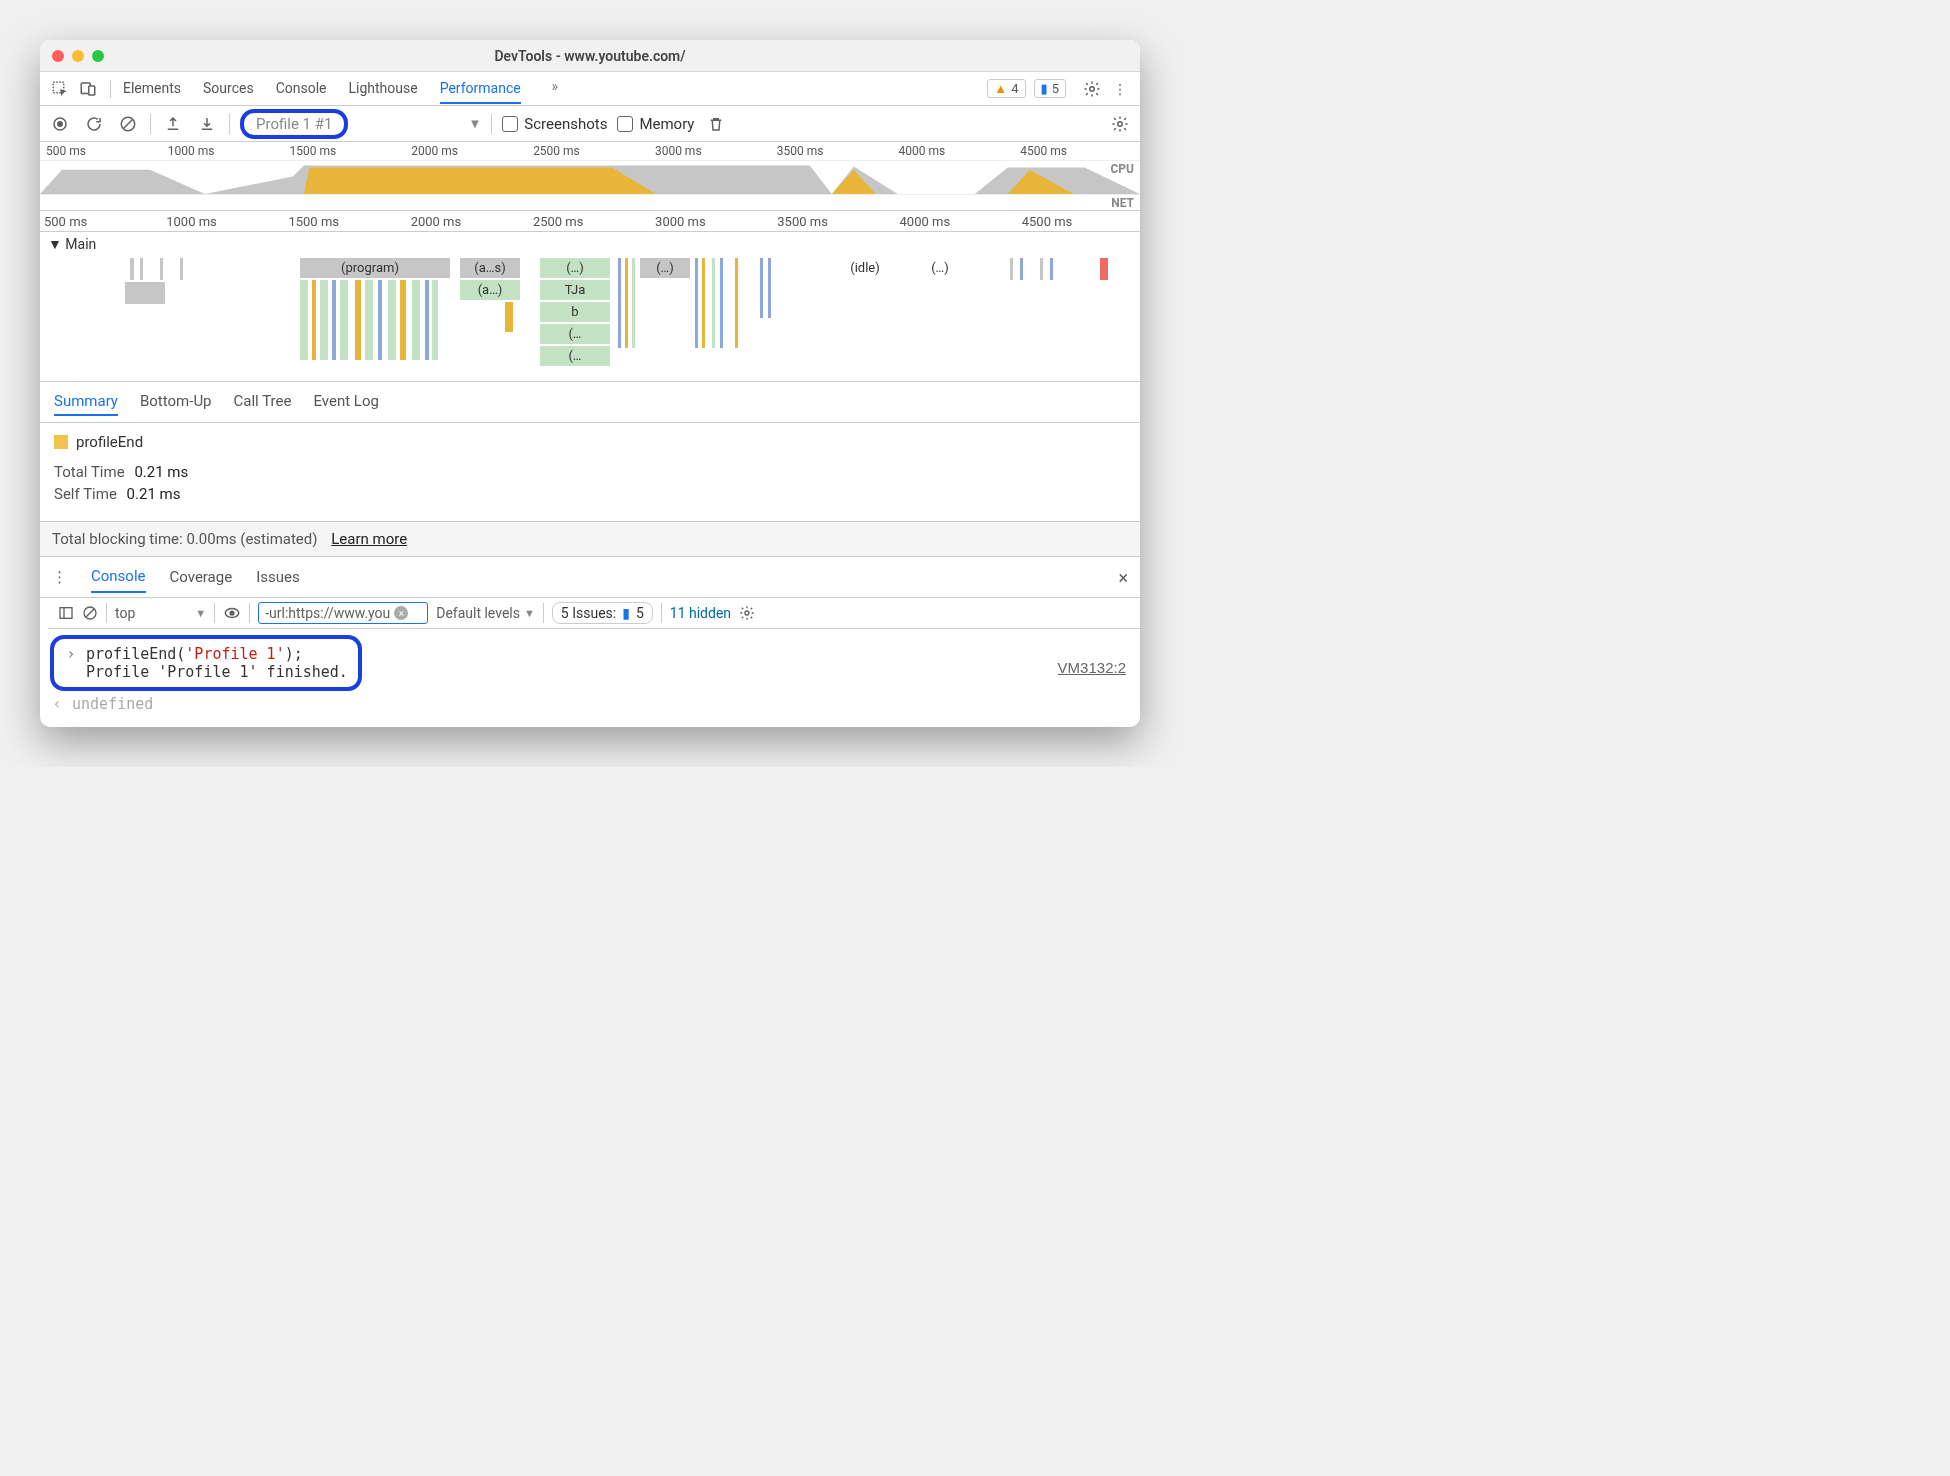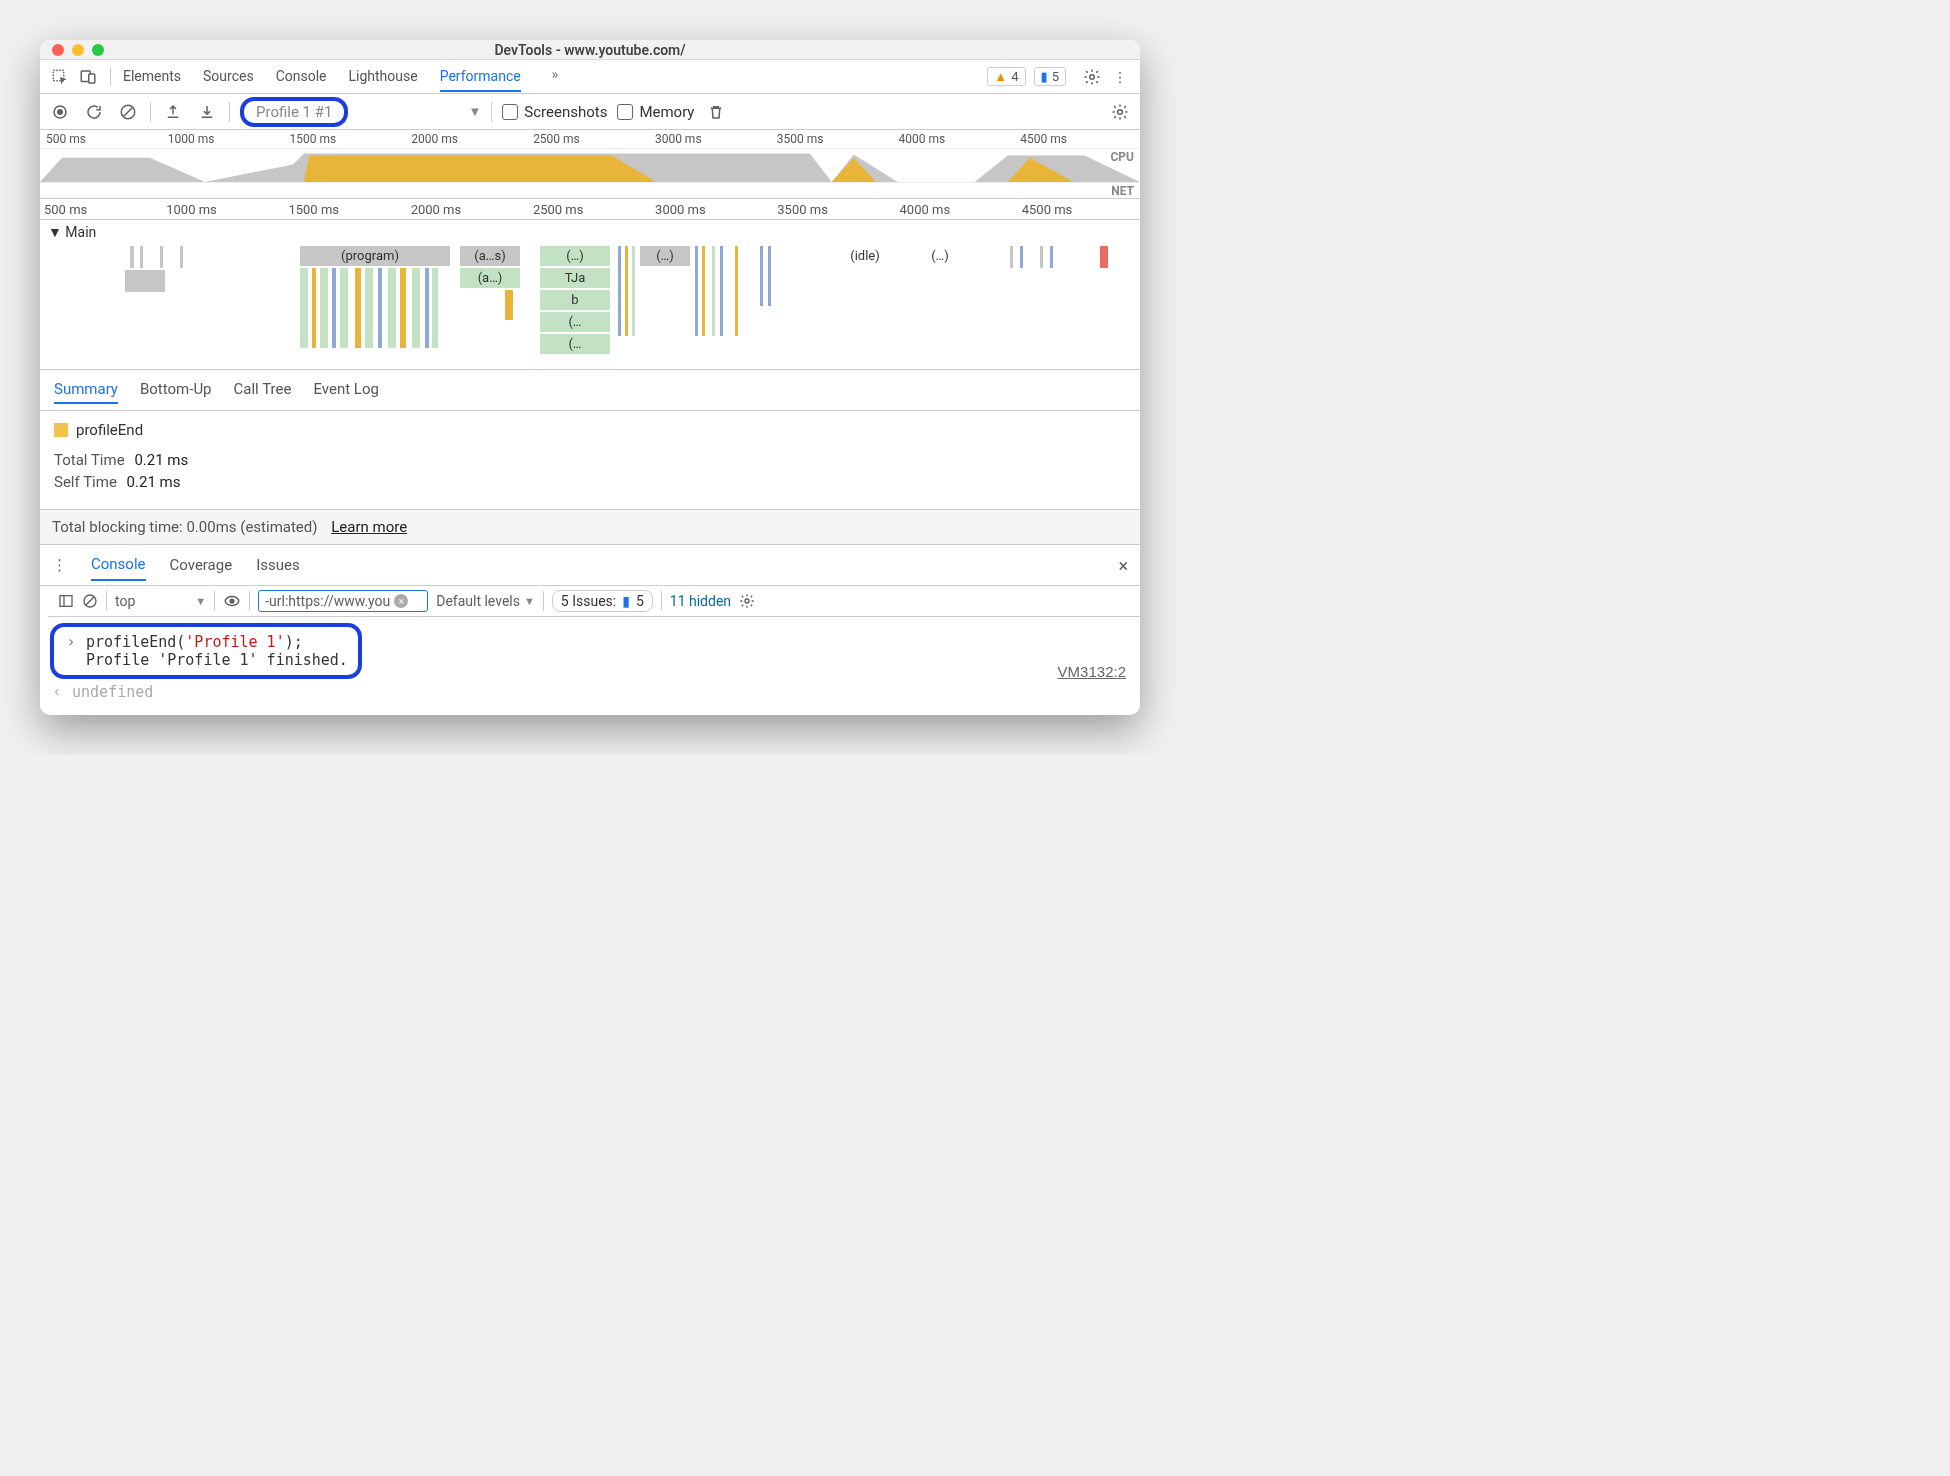--- a/index.html
+++ b/index.html
@@ -13,21 +13,21 @@
   .window {
     width: 1100px;
     background: #fff;
     border-radius: 10px;
     box-shadow: 0 15px 40px rgba(0,0,0,0.35);
     overflow: hidden;
     position: relative;
   }
   
   .titlebar {
-    height: 20px;
+    height: 32px;
     background: #f1f1f1;
     display: flex;
     align-items: center;
     position: relative;
     border-bottom: 1px solid #d8d8d8;
   }
   .traffic-lights { display: flex; gap: 8px; padding-left: 12px; }
   .tl { width: 12px; height: 12px; border-radius: 50%; }
   .tl.red { background: #ff5f57; }
   .tl.yellow { background: #febc2e; }
@@ -141,21 +141,21 @@
     font-size: 15px; padding: 6px 10px 14px;
     position: relative;
   }
   .hl-callout {
     border: 4px solid #1a3ee0; border-radius: 14px;
     padding: 6px 10px; display: inline-block;
   }
   .line { display: flex; align-items: baseline; gap: 8px; }
   .prompt { color: #777; width: 14px; text-align: center; }
   .code-str { color: #c41a16; }
-  .src-link { position: absolute; right: 14px; top: 30px; color: #666; text-decoration: underline; cursor:pointer; font-family: -apple-system, Arial, sans-serif; margin-top: 16px;}
+  .src-link { position: absolute; right: 14px; top: 30px; color: #666; text-decoration: underline; cursor:pointer; font-family: -apple-system, Arial, sans-serif;}
   .undef { color: #aaa; filter: blur(0.6px); }
   svg { display: block; }
 </style>
 </head>
 <body>
 
 <div class="window">
 
   <div class="titlebar">
     <div class="traffic-lights">

